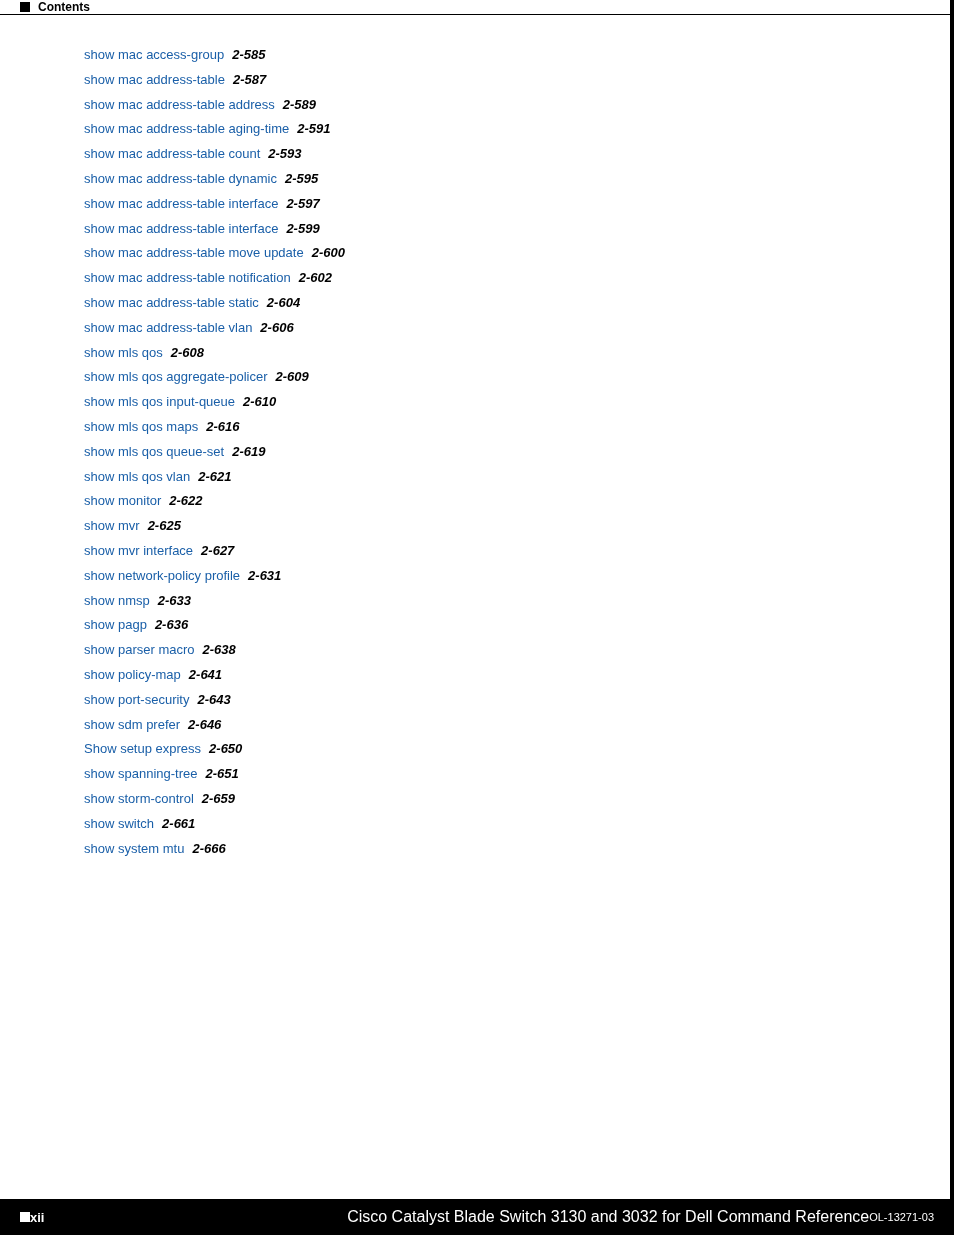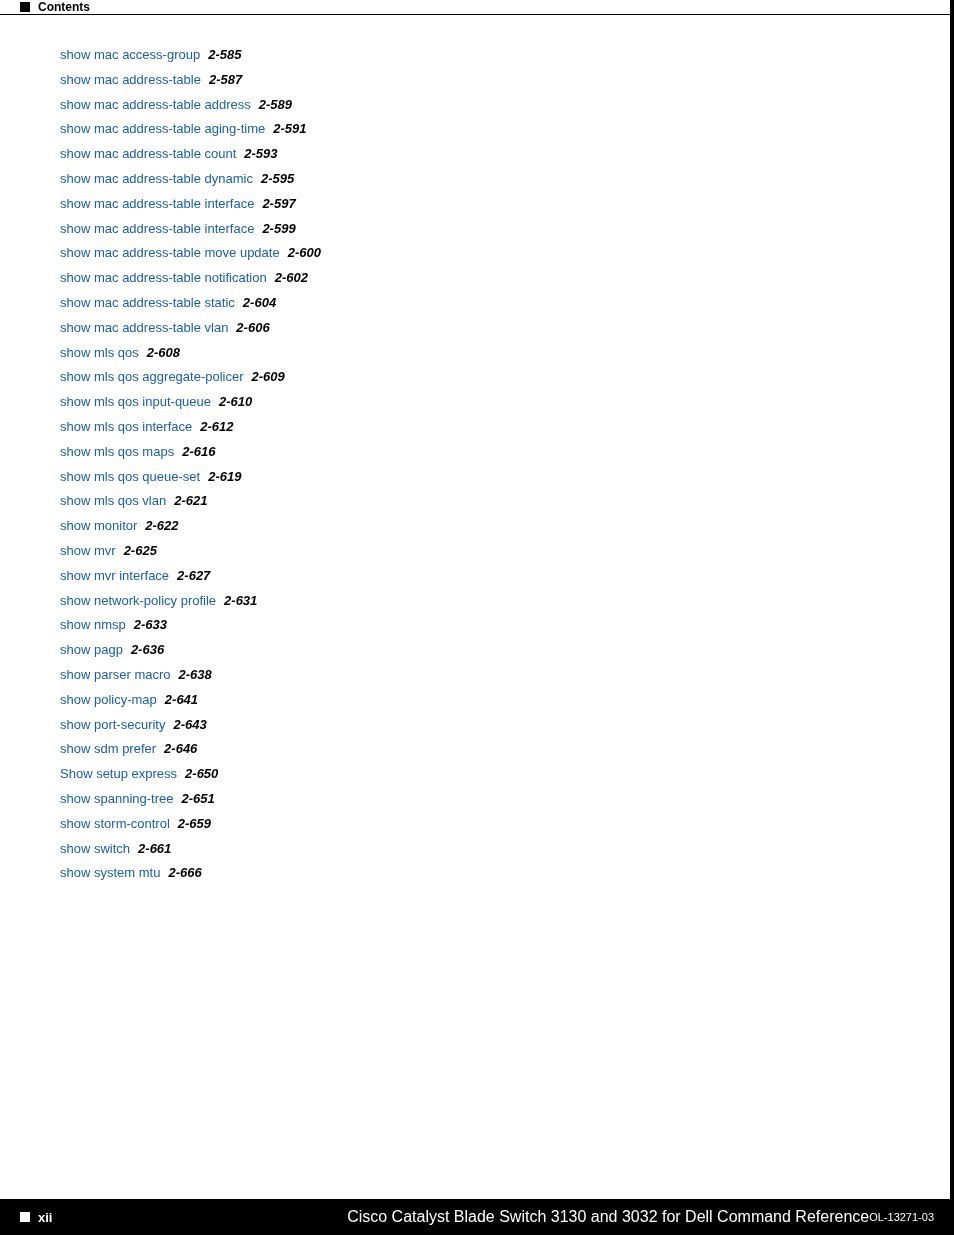--- a/index.html
+++ b/index.html
@@ -38,21 +38,21 @@
       flex-shrink: 0;
     }
     .header-title {
       font-size: 12px;
       font-weight: bold;
       color: #000;
     }
 
     
     .content {
-      padding: 30px 60px 80px 60px;
+      padding: 30px 60px 80px 84px;
     }
 
     
     .toc-entry {
       display: flex;
       align-items: baseline;
       margin-bottom: 4px;
       line-height: 1.6;
     }
     .toc-link {
@@ -80,21 +80,20 @@
       color: #fff;
       display: flex;
       align-items: center;
       justify-content: space-between;
       padding: 6px 20px;
       height: 36px;
     }
     .footer-left {
       display: flex;
       align-items: center;
-      gap: 8px;
     }
     .footer-square {
       width: 10px;
       height: 10px;
       background: #fff;
       flex-shrink: 0;
     }
     .footer-roman {
       font-size: 13px;
       font-weight: bold;
@@ -174,24 +173,20 @@
       <a class="toc-link" href="#">show mls qos</a>
       <span class="toc-page">2-608</span>
     </div>
     <div class="toc-entry">
       <a class="toc-link" href="#">show mls qos aggregate-policer</a>
       <span class="toc-page">2-609</span>
     </div>
     <div class="toc-entry">
       <a class="toc-link" href="#">show mls qos input-queue</a>
       <span class="toc-page">2-610</span>
-    </div>
-    <div class="toc-entry">
-      <a class="toc-link" href="#">show mls qos interface</a>
-      <span class="toc-page">2-612</span>
     </div>
     <div class="toc-entry">
       <a class="toc-link" href="#">show mls qos maps</a>
       <span class="toc-page">2-616</span>
     </div>
     <div class="toc-entry">
       <a class="toc-link" href="#">show mls qos queue-set</a>
       <span class="toc-page">2-619</span>
     </div>
     <div class="toc-entry">

